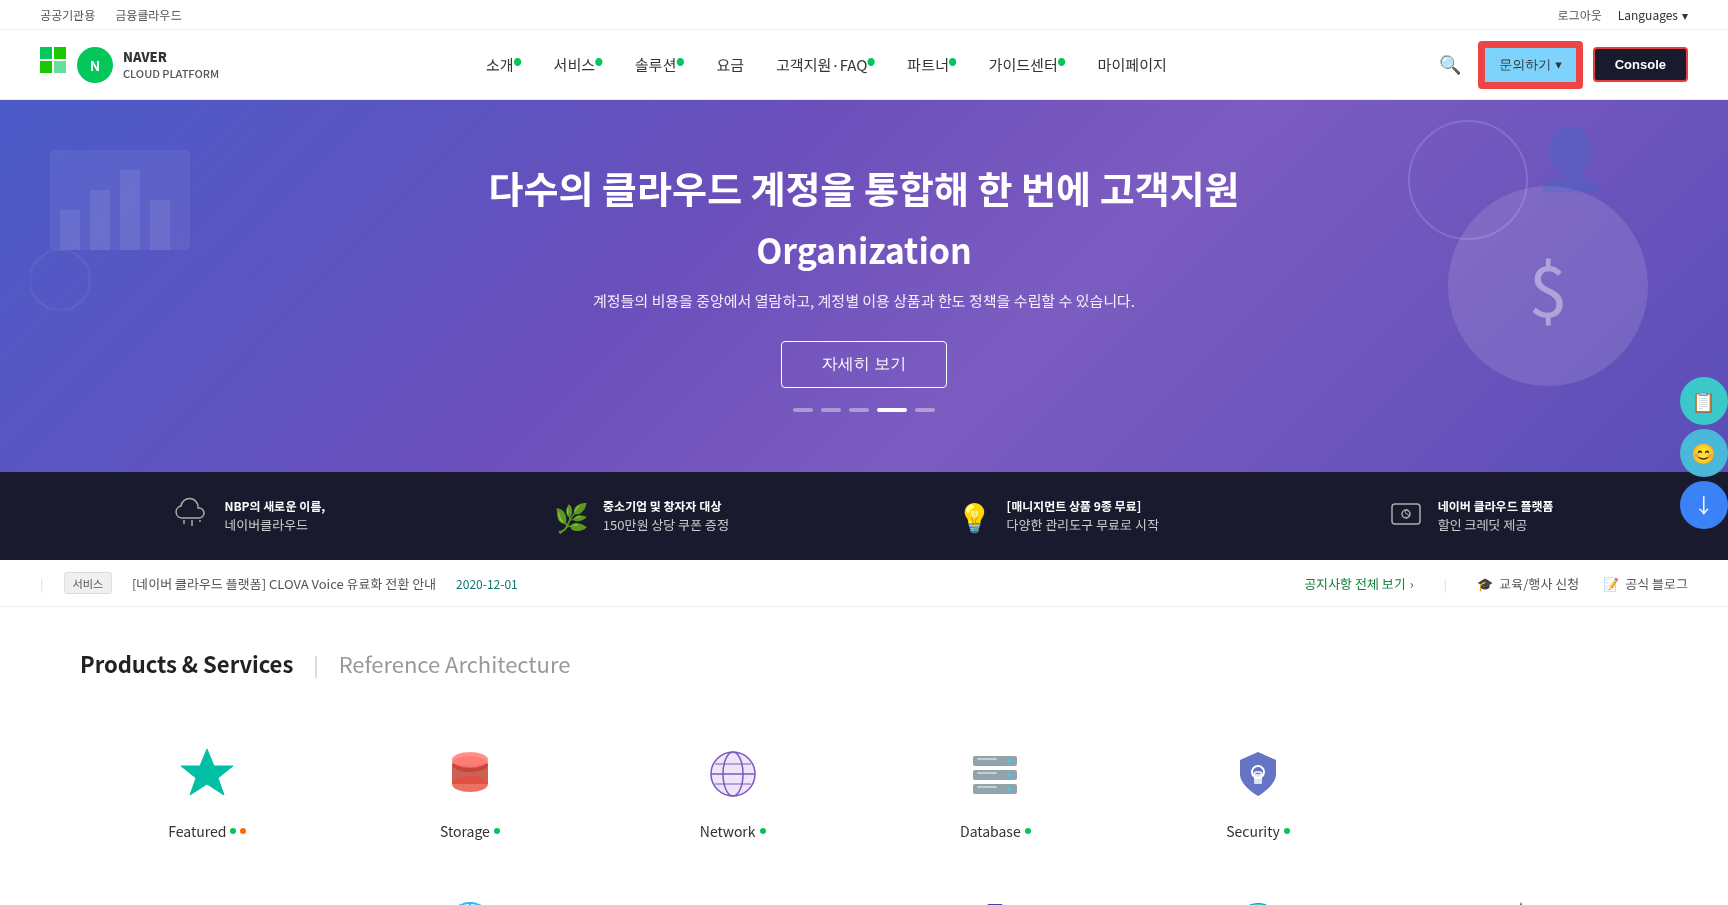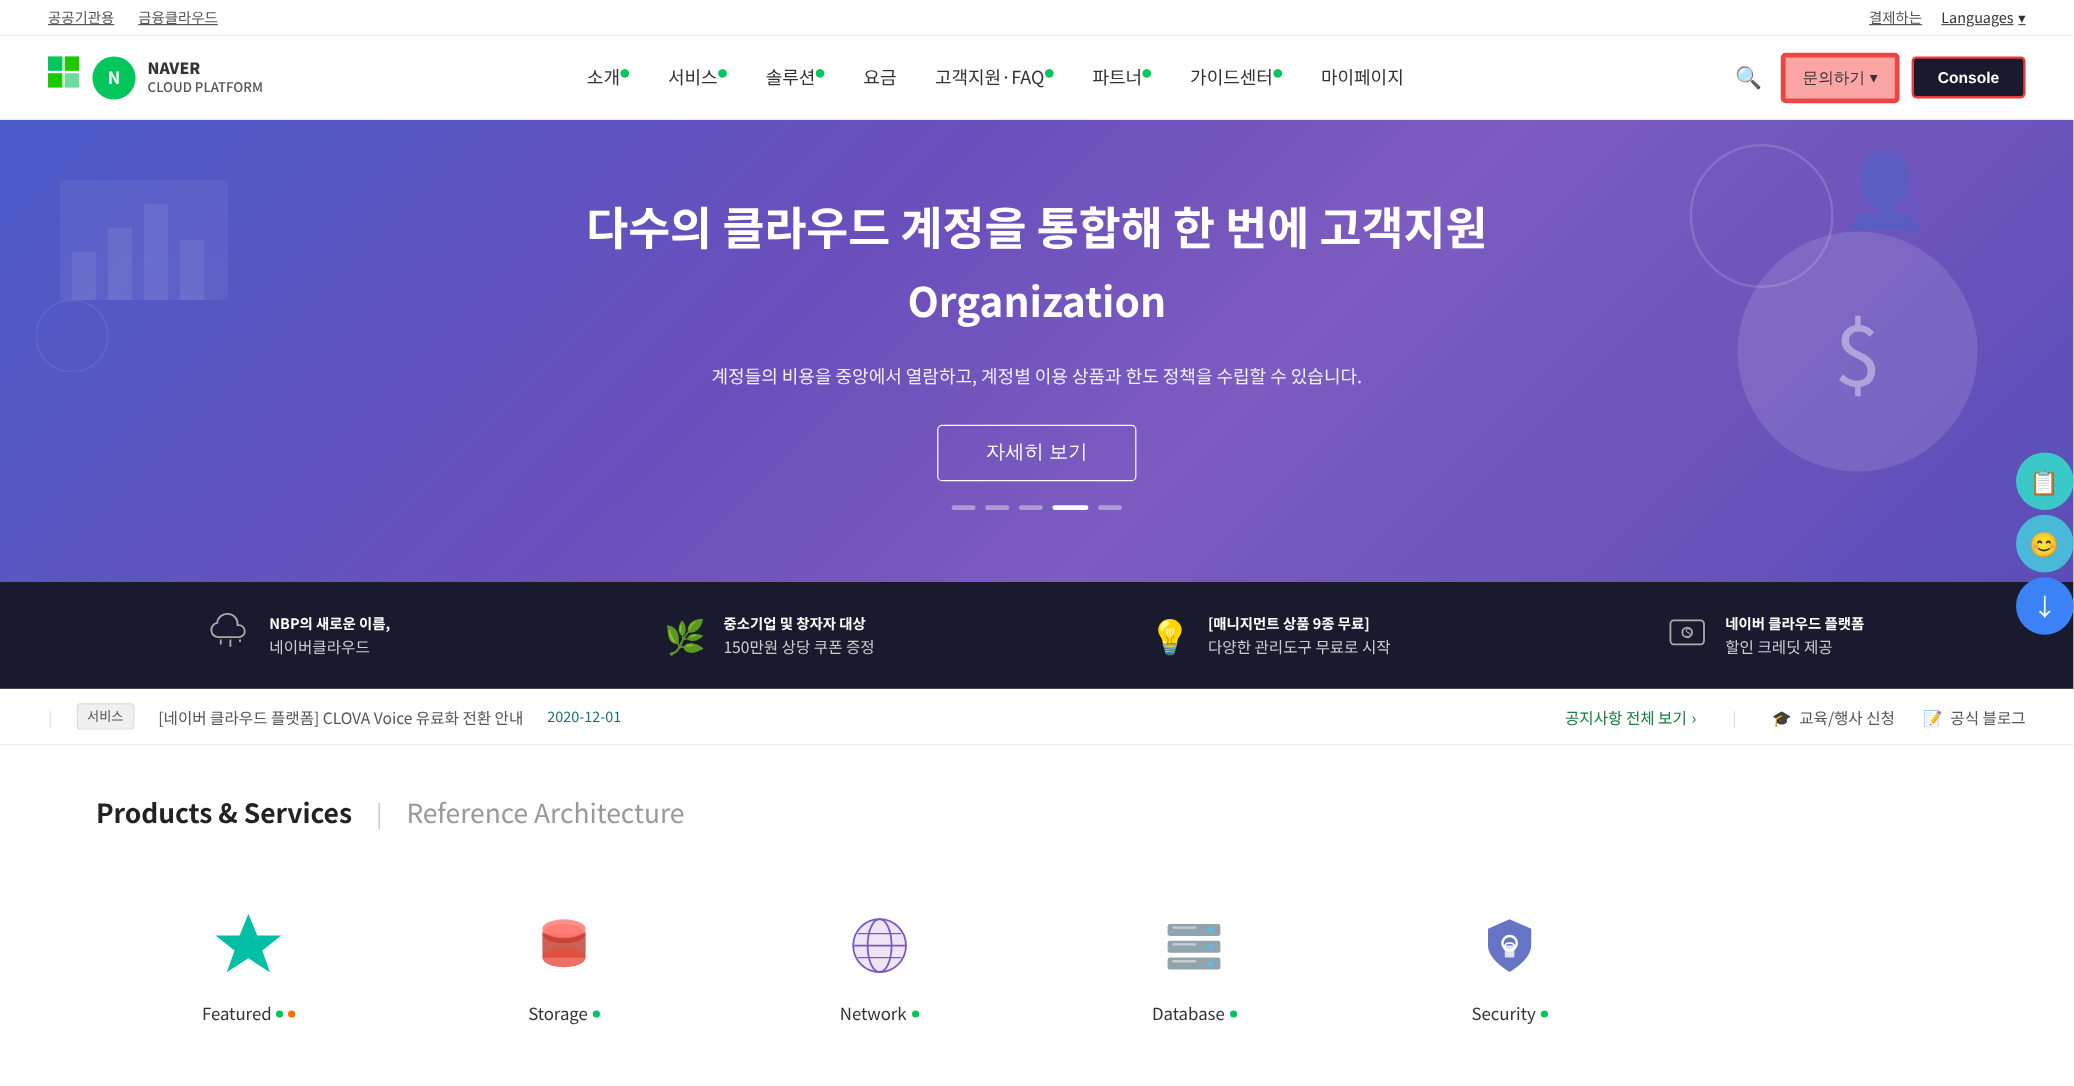--- a/index.html
+++ b/index.html
@@ -1,21 +1,21 @@
 <!DOCTYPE html>
 <html><head>
   <meta charset="utf-8">
   <style>
     * { margin: 0; padding: 0; box-sizing: border-box; }
     body { font-family: 'Apple SD Gothic Neo', 'Noto Sans KR', sans-serif; background: #fff; width: 1728px; overflow-x: hidden; }
 
     
     .utility-bar {
       display: flex; justify-content: space-between; align-items: center;
-      padding: 6px 40px; border-bottom: 1px solid #eee; font-size: 12px; color: #555; text-decoration: underline;
+      padding: 6px 40px; border-bottom: 1px solid #eee; font-size: 12px; color: #555;
     }
     .utility-bar .left { display: flex; gap: 20px; }
     .utility-bar .right { display: flex; align-items: center; gap: 16px; }
     .lang-btn { display: flex; align-items: center; gap: 4px; cursor: pointer; color: #333; font-size: 12px; }
 
     
     .main-nav {
       display: flex; align-items: center; padding: 0 40px; height: 70px;
       border-bottom: 1px solid #eee; justify-content: space-between;
     }
@@ -25,38 +25,38 @@
     .logo-text { font-size: 13px; font-weight: 700; color: #333; line-height: 1.3; }
     .logo-text span { display: block; font-size: 11px; color: #555; font-weight: 500; }
 
     .nav-links { display: flex; gap: 32px; align-items: center; }
     .nav-links a { font-size: 15px; color: #333; text-decoration: none; position: relative; }
     .nav-links a .dot { color: #03c75a; font-size: 8px; vertical-align: super; }
 
     .nav-right { display: flex; align-items: center; gap: 10px; }
     .search-btn { background: none; border: none; cursor: pointer; font-size: 18px; color: #333; padding: 6px; }
     .inquiry-btn {
-      border: 4px solid #ef4444; background: #fca5a5; padding: 8px 14px;
+      border: 7px solid #ef4444; background: #7dd3fc; padding: 8px 14px;
       border-radius: 4px; font-size: 13px; cursor: pointer; color: #333;
       display: flex; align-items: center; gap: 4px;
     }
     .console-btn {
       background: #1a1a2e; color: white; border: 2px solid #e53e3e;
       padding: 8px 20px; border-radius: 4px; font-size: 13px; font-weight: 600; cursor: pointer;
     }
 
     
     .hero {
       background: linear-gradient(135deg, #4a5bc8 0%, #6b4fbb 40%, #7c5cc0 60%, #5a4db8 100%);
       padding: 60px 0; text-align: center; color: white; position: relative; overflow: hidden;
       min-height: 300px; display: flex; align-items: center; justify-content: center;
     }
     .hero-content { position: relative; z-index: 2; }
     .hero h1 { font-size: 38px; font-weight: 700; margin-bottom: 10px; }
-    .hero h2 { font-size: 34px; font-weight: 700; margin-bottom: 29px; }
+    .hero h2 { font-size: 34px; font-weight: 700; margin-bottom: 16px; }
     .hero p { font-size: 15px; color: rgba(255,255,255,0.9); margin-bottom: 30px; }
     .hero-btn {
       border: 1px solid white; background: transparent; color: white;
       padding: 12px 40px; font-size: 16px; border-radius: 4px; cursor: pointer;
     }
     .hero-dots { display: flex; gap: 8px; justify-content: center; margin-top: 20px; }
     .hero-dot { width: 20px; height: 4px; background: rgba(255,255,255,0.4); border-radius: 2px; }
     .hero-dot.active { background: white; width: 30px; }
 
     
@@ -118,21 +118,21 @@
   </style>
 </head>
 <body>
 
 <div class="utility-bar">
   <div class="left">
     <a href="#" style="text-decoration:none;color:#555;">공공기관용</a>
     <a href="#" style="text-decoration:none;color:#555;">금융클라우드</a>
   </div>
   <div class="right">
-    <a href="#" style="text-decoration:none;color:#555;">결제하는</a>
+    <a href="#" style="text-decoration:none;color:#555;">로그아웃</a>
     <div class="lang-btn">
       <span>Languages</span>
       <span>▾</span>
     </div>
   </div>
 </div>
 
 <nav class="main-nav">
   <div class="logo">
     <div class="logo-icon">

